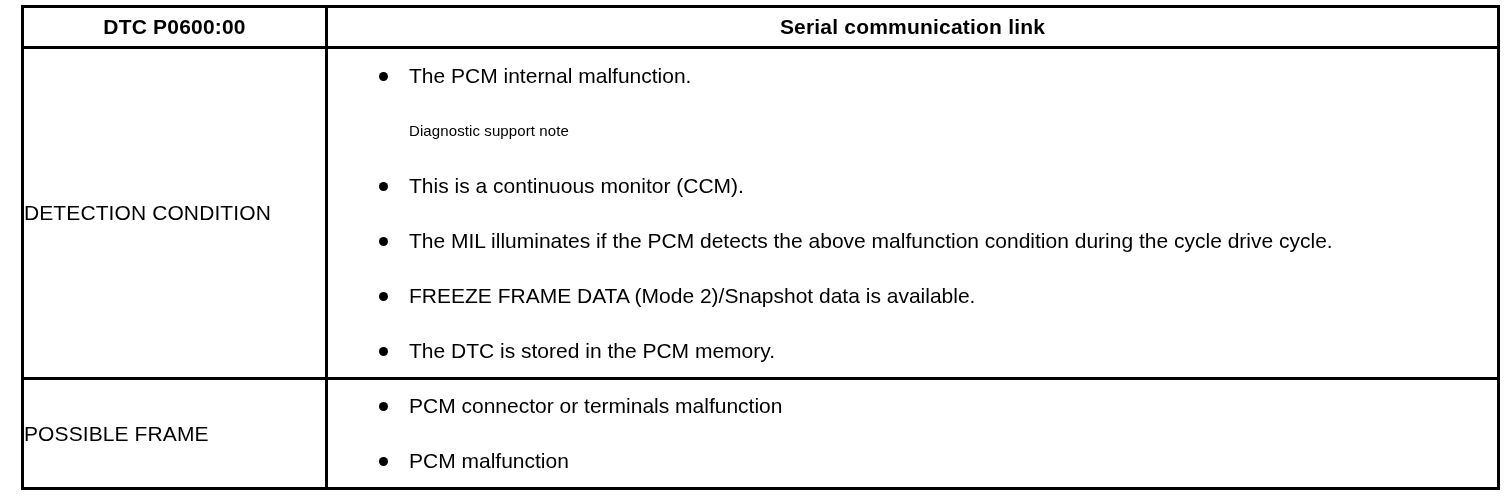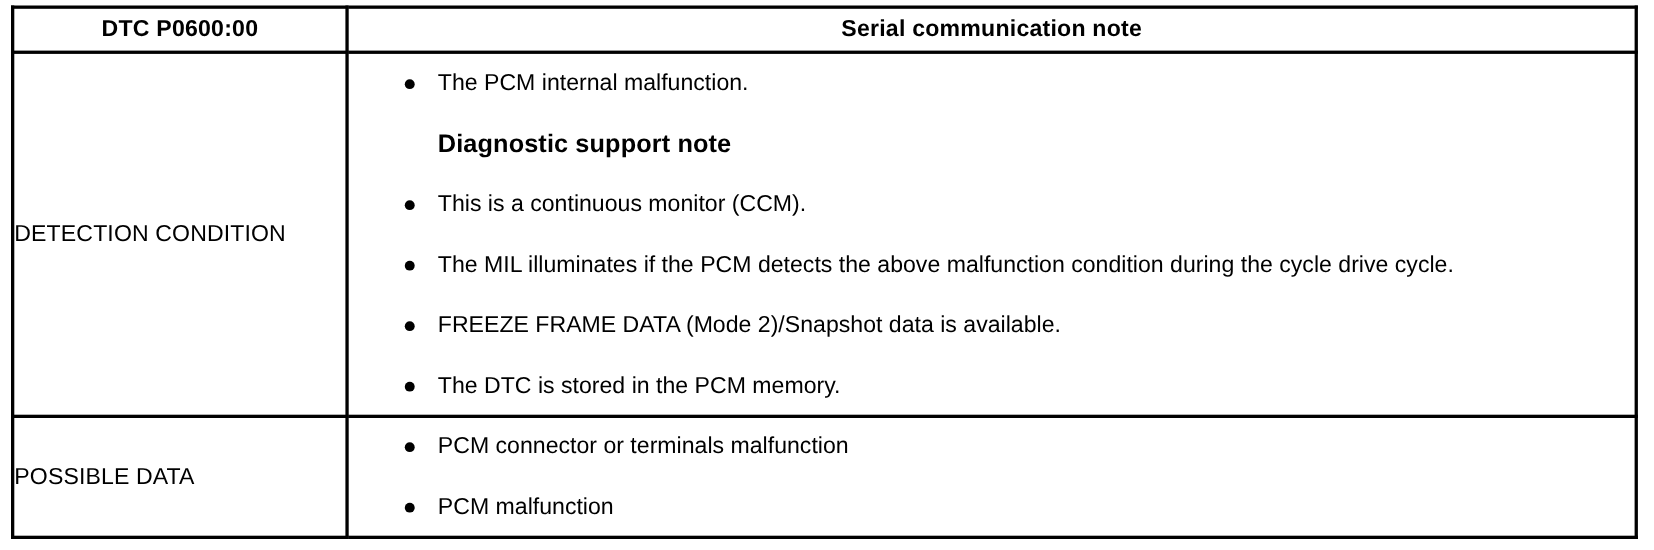--- a/index.html
+++ b/index.html
@@ -17,21 +17,21 @@
 
   .page {
     position: relative;
     width: 1504px;
     height: 500px;
     background: #ffffff;
   }
 
   table.dtc-table {
     position: absolute;
-    left: 10px;
+    left: 21px;
     top: 5px;
     width: 1476px;
     border-collapse: collapse;
     table-layout: fixed;
     background: #ffffff;
   }
 
   table.dtc-table td {
     border: 3px solid #000000;
     padding: 0;
@@ -92,23 +92,23 @@
     left: 51px;
     top: 11px;
     width: 9px;
     height: 9px;
     background: #000000;
     border-radius: 50%;
   }
 
   .note-line {
     padding-left: 81px;
-    font-size: 23px;
+    font-size: 15px;
     line-height: 29px;
-    font-weight: bold;
+    font-weight: normal;
     letter-spacing: 0.1px;
     margin: 0 0 26px 0;
   }
 
   .wrap-text {
     display: block;
     max-width: 1040px;
   }
 </style>
 </head>
@@ -118,21 +118,21 @@
 
   <table class="dtc-table">
     <colgroup>
       <col class="c-label">
       <col class="c-body">
     </colgroup>
     <tbody>
 
       <tr>
         <td class="hdr-cell">DTC P0600:00</td>
-        <td class="hdr-cell">Serial communication note</td>
+        <td class="hdr-cell">Serial communication link</td>
       </tr>
 
       <tr>
         <td class="label-cell">DETECTION CONDITION</td>
         <td class="body-cell">
           <div class="body-inner">
 
             <div class="bullet-line">
               <span class="dot"></span>
               <span class="wrap-text">The PCM internal malfunction.</span>
@@ -158,21 +158,21 @@
             <div class="bullet-line">
               <span class="dot"></span>
               <span class="wrap-text">The DTC is stored in the PCM memory.</span>
             </div>
 
           </div>
         </td>
       </tr>
 
       <tr>
-        <td class="label-cell">POSSIBLE DATA</td>
+        <td class="label-cell">POSSIBLE FRAME</td>
         <td class="body-cell">
           <div class="body-inner cause">
 
             <div class="bullet-line">
               <span class="dot"></span>
               <span class="wrap-text">PCM connector or terminals malfunction</span>
             </div>
 
             <div class="bullet-line">
               <span class="dot"></span>

